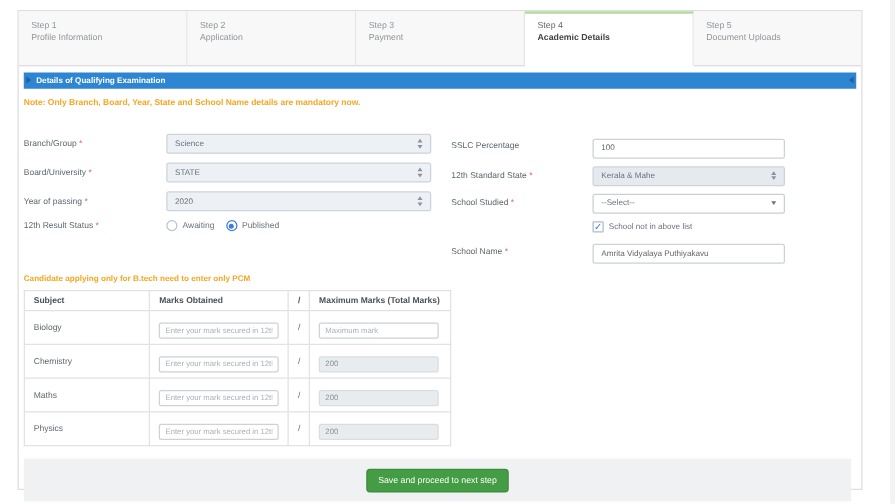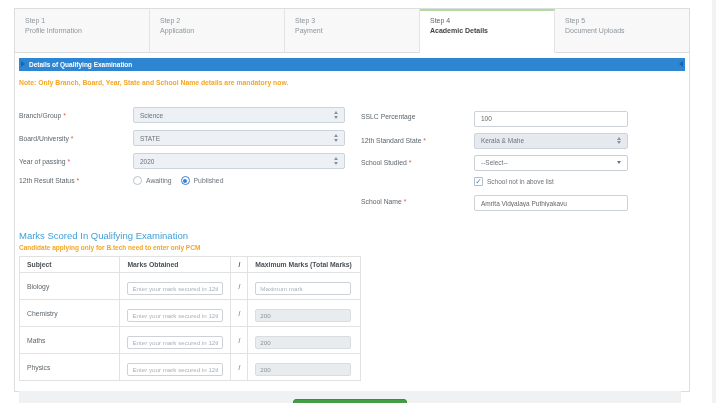--- a/index.html
+++ b/index.html
@@ -206,21 +206,20 @@
         </div>
 
         <div class="row">
           <div class="lbl"><span>School Name</span> <span class="req">*</span></div>
           <div class="ctl-r"><input class="txt" type="text" value="Amrita Vidyalaya Puthiyakavu" style=""></div>
         </div>
 
       </div>
     </div>
 
-    <div class="marks-heading">Marks Scored In Qualifying Examination</div>
     <div class="marks-note">Candidate applying only for B.tech need to enter only PCM</div>
 
     <table class="marks">
       <thead>
         <tr>
           <th>Subject</th>
           <th>Marks Obtained</th>
           <th>/</th>
           <th>Maximum Marks (Total Marks)</th>
         </tr>

